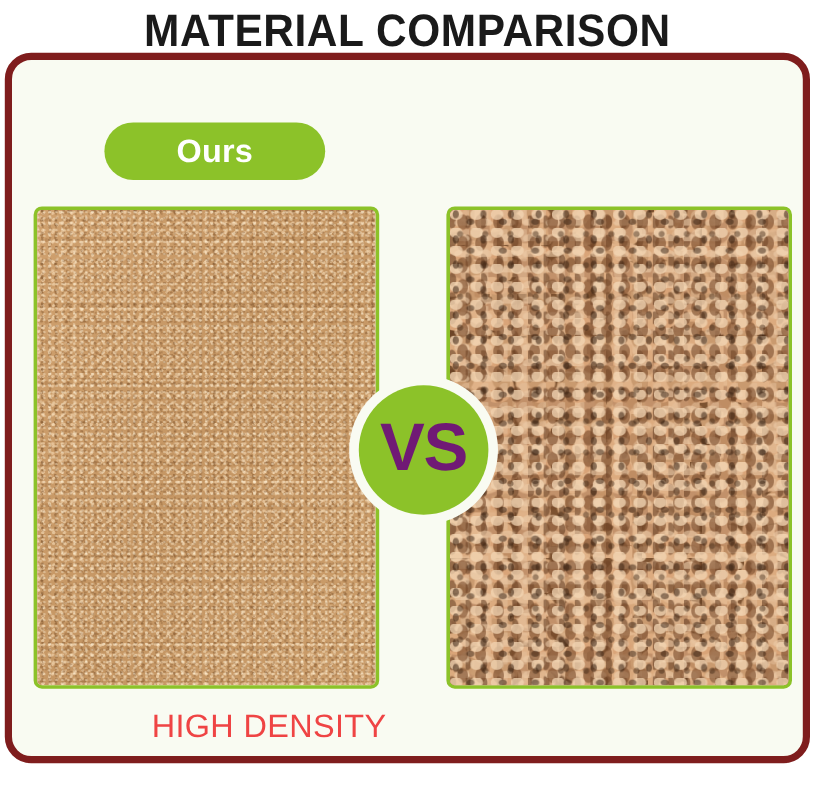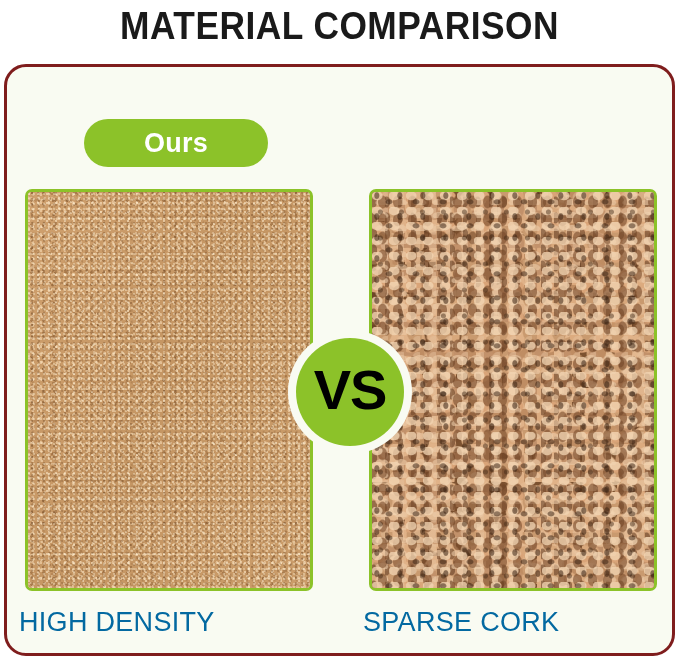--- a/index.html
+++ b/index.html
@@ -31,26 +31,26 @@
     color: #1a1a1a;
     transform: scaleX(0.93);
     transform-origin: center center;
     white-space: nowrap;
   }
 
   
   #comparison-panel {
     position: absolute;
     left: 4px;
-    top: 64px;
+    top: 44px;
     width: 671px;
     height: 592px;
     box-sizing: border-box;
     background: #f9fbf2;
-    border: 3px solid #7f1d1d;
+    border: 6px solid #7f1d1d;
     border-radius: 22px;
   }
 
   
   .badge {
     position: absolute;
     height: 48px;
     border-radius: 24px;
     background: #8cc229;
     color: #ffffff;
@@ -177,43 +177,43 @@
     z-index: 5;
     display: flex;
     align-items: center;
     justify-content: center;
   }
   #vs-medallion-inner {
     width: 108px;
     height: 108px;
     border-radius: 50%;
     background: #8cc229;
-    color: #000000;
+    color: #701a75;
     display: flex;
     align-items: center;
     justify-content: center;
     font-family: "Liberation Sans", sans-serif;
     font-size: 56px;
     font-weight: bold;
     letter-spacing: -1px;
     line-height: 1;
     padding-bottom: 4px;
     box-sizing: border-box;
   }
 
   
   .caption {
     position: absolute;
     top: 540px;
     width: 300px;
-    text-align: left;
+    text-align: right;
     font-family: "Liberation Sans", sans-serif;
     font-size: 27px;
     font-weight: normal;
-    color: #0369a1;
+    color: #ef4444;
     letter-spacing: 0.3px;
     white-space: nowrap;
   }
   #caption-ours   { left: 12px;  }
   #caption-others { left: 356px; }
 </style>
 </head>
 <body>
 
 <div id="infographic-title">MATERIAL COMPARISON</div>
@@ -230,15 +230,14 @@
   <div class="sample-tile" id="sample-tile-others">
     <div class="tile-surface" id="texture-sparse-cork"></div>
   </div>
 
   <div id="vs-medallion">
     <div id="vs-medallion-inner">VS</div>
   </div>
 
   <div class="caption" id="caption-ours">HIGH DENSITY</div>
 
-  <div class="caption" id="caption-others">SPARSE CORK</div>
 
 </div>
 
 </body></html>

